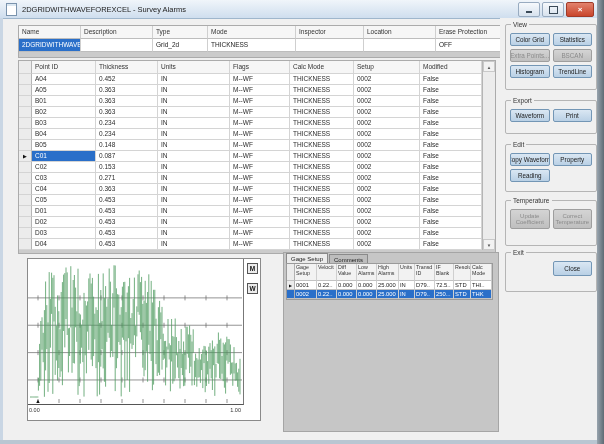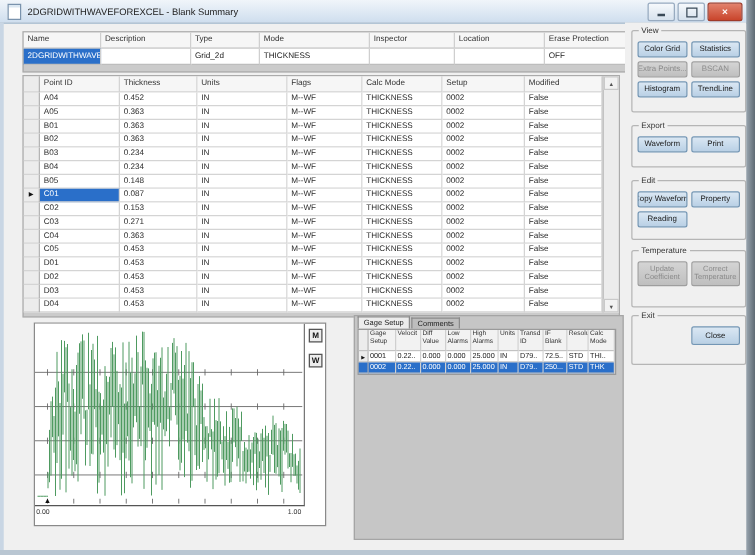--- a/index.html
+++ b/index.html
@@ -126,21 +126,21 @@
   .gbox.g3 .pbtn{height:20px;white-space:normal;line-height:1.05;font-size:6px;}
   .gbox.g4 .pbtn{grid-column:2;height:15px;}
 </style>
 </head>
 <body>
 
 <div>
 
   <div class="titlebar">
     <span class="doc-icon"></span>
-    <span class="title">2DGRIDWITHWAVEFOREXCEL - Blank Summary</span>
+    <span class="title">2DGRIDWITHWAVEFOREXCEL - Survey Alarms</span>
     <div class="winctrls">
       <div class="wbtn">
           <span class="gl-min"></span>
         </div>
       <div class="wbtn">
           <span class="gl-max"></span>
         </div>
       <div class="wbtn close">
           <span class="gl-close">×</span>
         </div>

